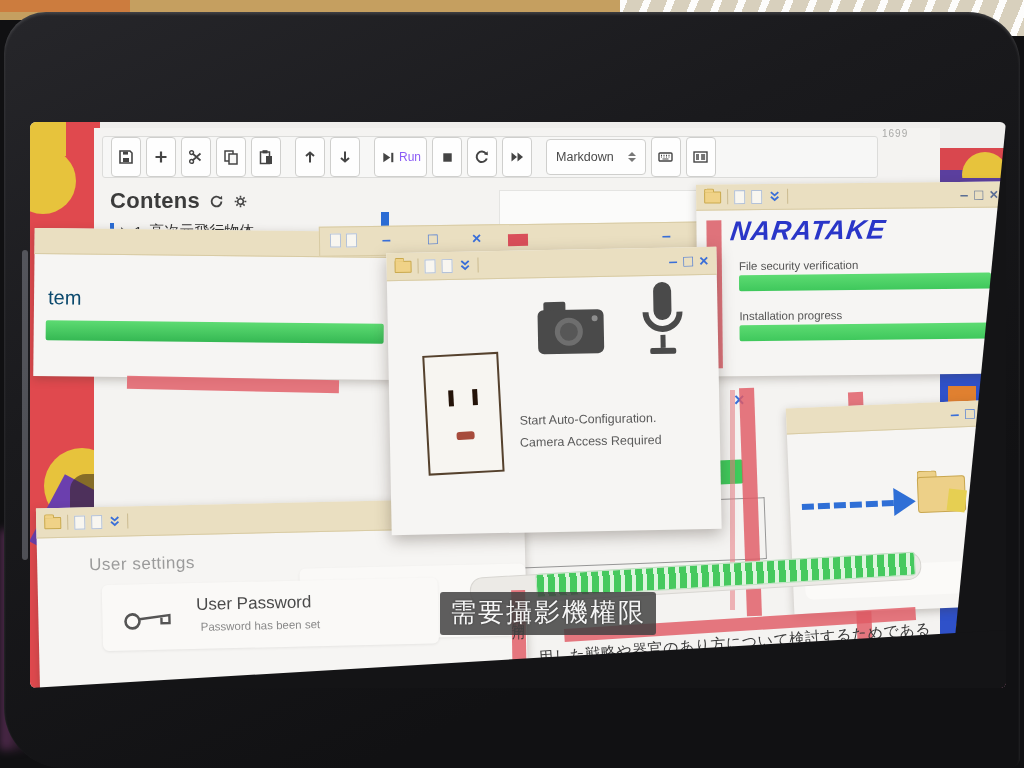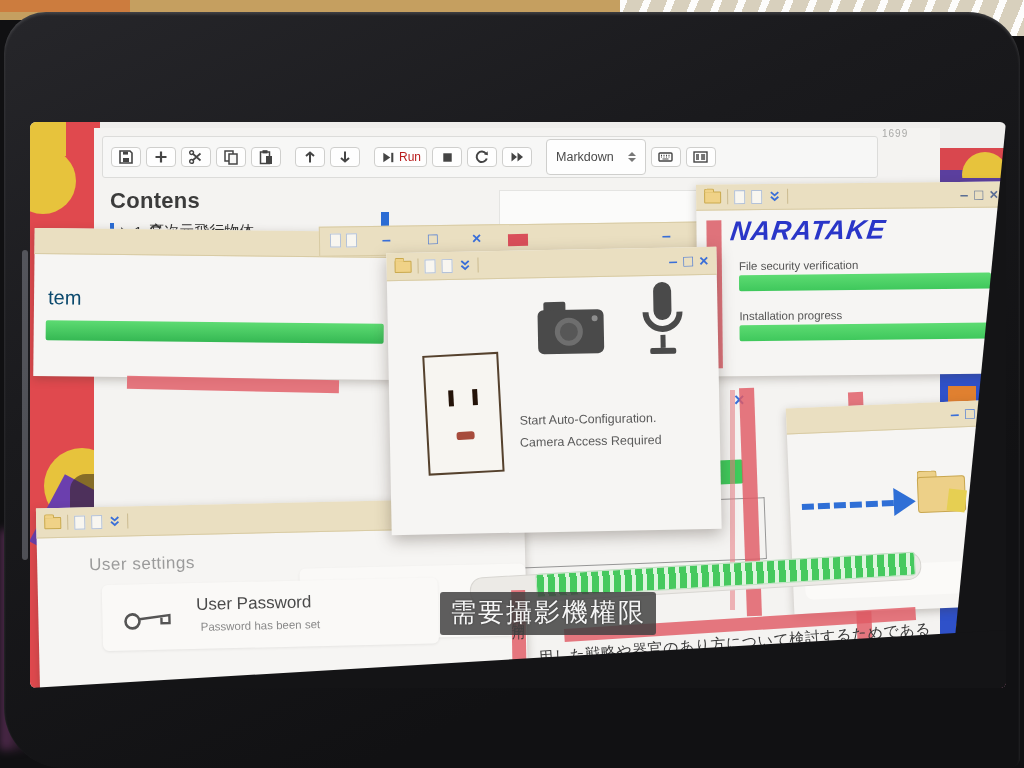--- a/index.html
+++ b/index.html
@@ -44,34 +44,34 @@
   #wp-right .pp { left:-6px; top:-4px; width:92px; height:96px; background:#5b3f9e; border-radius:0 0 60% 40%; }
   #wp-right .orange { left:22px; top:208px; width:28px; height:28px; background:#e08030; }
   #wp-right .ring { left:26px; top:296px; width:58px; height:58px; border:13px solid #5b3f9e; border-radius:50%; }
   #wp-right .yc { left:30px; top:428px; width:46px; height:46px; border-radius:50%; background:#e7c33c; }
   #wp-right .rd { left:52px; top:470px; width:40px; height:60px; background:#d9474e; }
 
   
   #page { left:64px; top:6px; width:846px; height:560px; background:#f4f3f1; }
   #toolbar { left:8px; top:8px; width:776px; height:42px; background:#f7f7f6;
     border:1px solid #dcdcda; border-radius:3px; display:flex; align-items:center; gap:5px; padding:0 8px; }
-  .tbtn { height:20px; min-width:30px; background:#fefefe; border:1px solid #cfcfcd; border-radius:4px;
+  .tbtn { height:40px; min-width:30px; background:#fefefe; border:1px solid #cfcfcd; border-radius:4px;
     display:flex; align-items:center; justify-content:center; gap:4px; padding:0 5px;
-    font-size:12px; color:#b91c1c; }
+    font-size:12px; color:#8b5cf6; }
   .tbtn svg { display:block; }
   .tsep { width:4px; }
   #cell-select { height:36px; background:#fefefe; border:1px solid #cfcfcd; border-radius:4px;
     display:flex; align-items:center; gap:14px; padding:0 9px; font-size:12.5px; color:#4a4a4a; }
   .updown { display:flex; flex-direction:column; gap:2px; }
   .updown i { width:0; height:0; border-left:4px solid transparent; border-right:4px solid transparent; }
   .updown .u { border-bottom:4px solid #777; }
   .updown .d { border-top:4px solid #777; }
   #corner-num { left:788px; top:0px; font-size:10px; color:#a8a8a6; letter-spacing:1px; }
 
-  #contens { left:16px; top:60px; display:flex; align-items:center; gap:8px;flex-direction:column; }
+  #contens { left:16px; top:60px; display:flex; align-items:center; gap:8px; }
   #contens h1 { font-size:22px; color:#3b3b3b; letter-spacing:.3px; }
   #toc-row { left:16px; top:94px; display:flex; align-items:center; gap:7px; font-size:15px; color:#333; }
   #toc-bar { width:4px; height:18px; background:#2b6cd4; }
   .caret { width:0; height:0; border-top:5px solid transparent; border-bottom:5px solid transparent; border-left:6px solid #666; }
   #empty-cell { left:405px; top:62px; width:368px; height:52px; background:#fbfbfa; border:1px solid #e4e4e2; }
   #cell-marker { left:287px; top:84px; width:8px; height:15px; background:#2b6cd4; }
 
   
   .win { background:#f6f5f3; box-shadow:0 3px 10px rgba(60,50,40,.28); }
   .bar { background:#eadfc1; border-bottom:1px solid #d8cba4; display:flex; align-items:center; padding:0 8px; gap:6px; }

